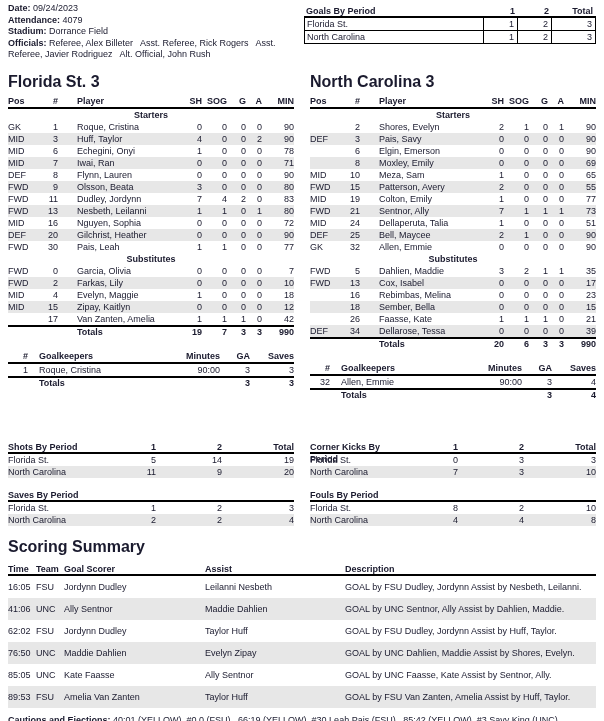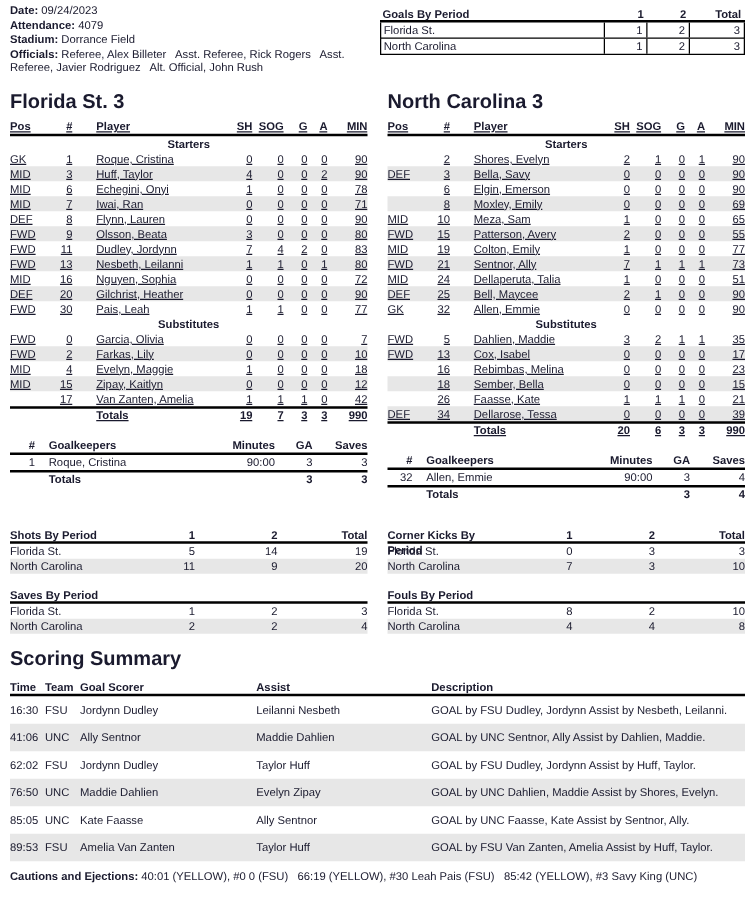--- a/index.html
+++ b/index.html
@@ -32,42 +32,42 @@
   .gc.r { text-align:right; padding-right:3px; }
   .gc.l { padding-left:2px; }
 
   
   .columns { display:flex; gap:16px; margin-top:12px; }
   .col { width:286px; }
   .team-title { font-weight:bold; font-size:16px; height:13px; margin-bottom:10px; }
 
   .ptable .row {
     display:grid; grid-template-columns:30px 20px 1fr 27px 25px 19px 16px 32px;
-    height:12px; line-height:12px; align-items:center;text-decoration:underline;
+    height:12px; line-height:12px; align-items:center;
   }
   .ptable .thead { font-weight:bold; border-bottom:2px solid #000; height:13px; }
   .c { overflow:hidden; white-space:nowrap; }
   .c.rr { text-align:right; }
   .c.name { padding-left:19px; }
   .subhead { text-align:center; font-weight:bold; height:12px; line-height:12px; }
   .group > div:nth-of-type(even) { background:#e7e7e7; }
   .totals-row { font-weight:bold; border-top:2px solid #000; height:14px !important; line-height:13px !important; }
 
   
   .gk { margin-top:12px; }
   .gk .row {
     display:grid; grid-template-columns:20px 1fr 55px 30px 44px;
     height:12px; line-height:12px; align-items:center;
   }
   .gk .thead { font-weight:bold; border-bottom:2px solid #000; height:13px; }
   .gk .gname { padding-left:11px; }
   .gk .totals-row { height:13px !important; }
 
   
-  .periods { display:flex; gap:16px; margin-top:21px; }
+  .periods { display:flex; gap:16px; margin-top:40px; }
   .pcol { width:286px; }
   .period-table .hrow {
     display:grid; grid-template-columns:1fr 64px 66px 72px;
     font-weight:bold; border-bottom:2px solid #000; height:13px; line-height:12px;
   }
   .period-table .prow {
     display:grid; grid-template-columns:1fr 64px 66px 72px;
     height:12px; line-height:12px;
   }
   .pbody > div:nth-of-type(even) { background:#e7e7e7; }
@@ -385,21 +385,21 @@
               <span class="c rr">2</span>
               <span class="c rr">1</span>
               <span class="c rr">0</span>
               <span class="c rr">1</span>
               <span class="c rr">90</span>
             </div>
 
             <div class="row">
               <span class="c">DEF</span>
               <span class="c rr">3</span>
-              <span class="c name">Bella, Savy</span>
+              <span class="c name">Pais, Savy</span>
               <span class="c rr">0</span>
               <span class="c rr">0</span>
               <span class="c rr">0</span>
               <span class="c rr">0</span>
               <span class="c rr">90</span>
             </div>
 
             <div class="row">
               <span class="c"></span>
               <span class="c rr">6</span>
@@ -708,21 +708,21 @@
       <div class="hrow">
         <span class="sc">Time</span>
         <span class="sc">Team</span>
         <span class="sc">Goal Scorer</span>
         <span class="sc">Assist</span>
         <span class="sc">Description</span>
       </div>
       <div class="srows">
 
           <div class="srow">
-            <span class="sc">16:30</span>
+            <span class="sc">16:05</span>
             <span class="sc">FSU</span>
             <span class="sc">Jordynn Dudley</span>
             <span class="sc">Leilanni Nesbeth</span>
             <span class="sc desc">GOAL by FSU Dudley, Jordynn Assist by Nesbeth, Leilanni.</span>
           </div>
 
           <div class="srow">
             <span class="sc">41:06</span>
             <span class="sc">UNC</span>
             <span class="sc">Ally Sentnor</span>

